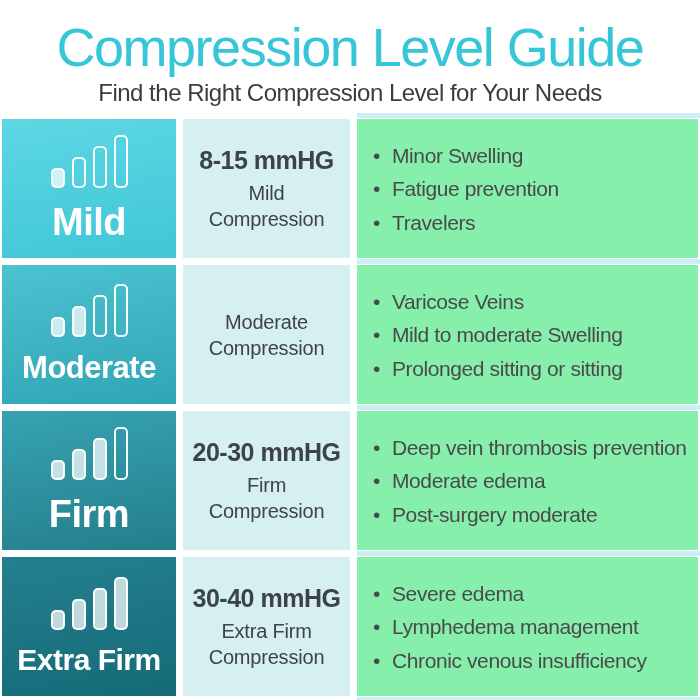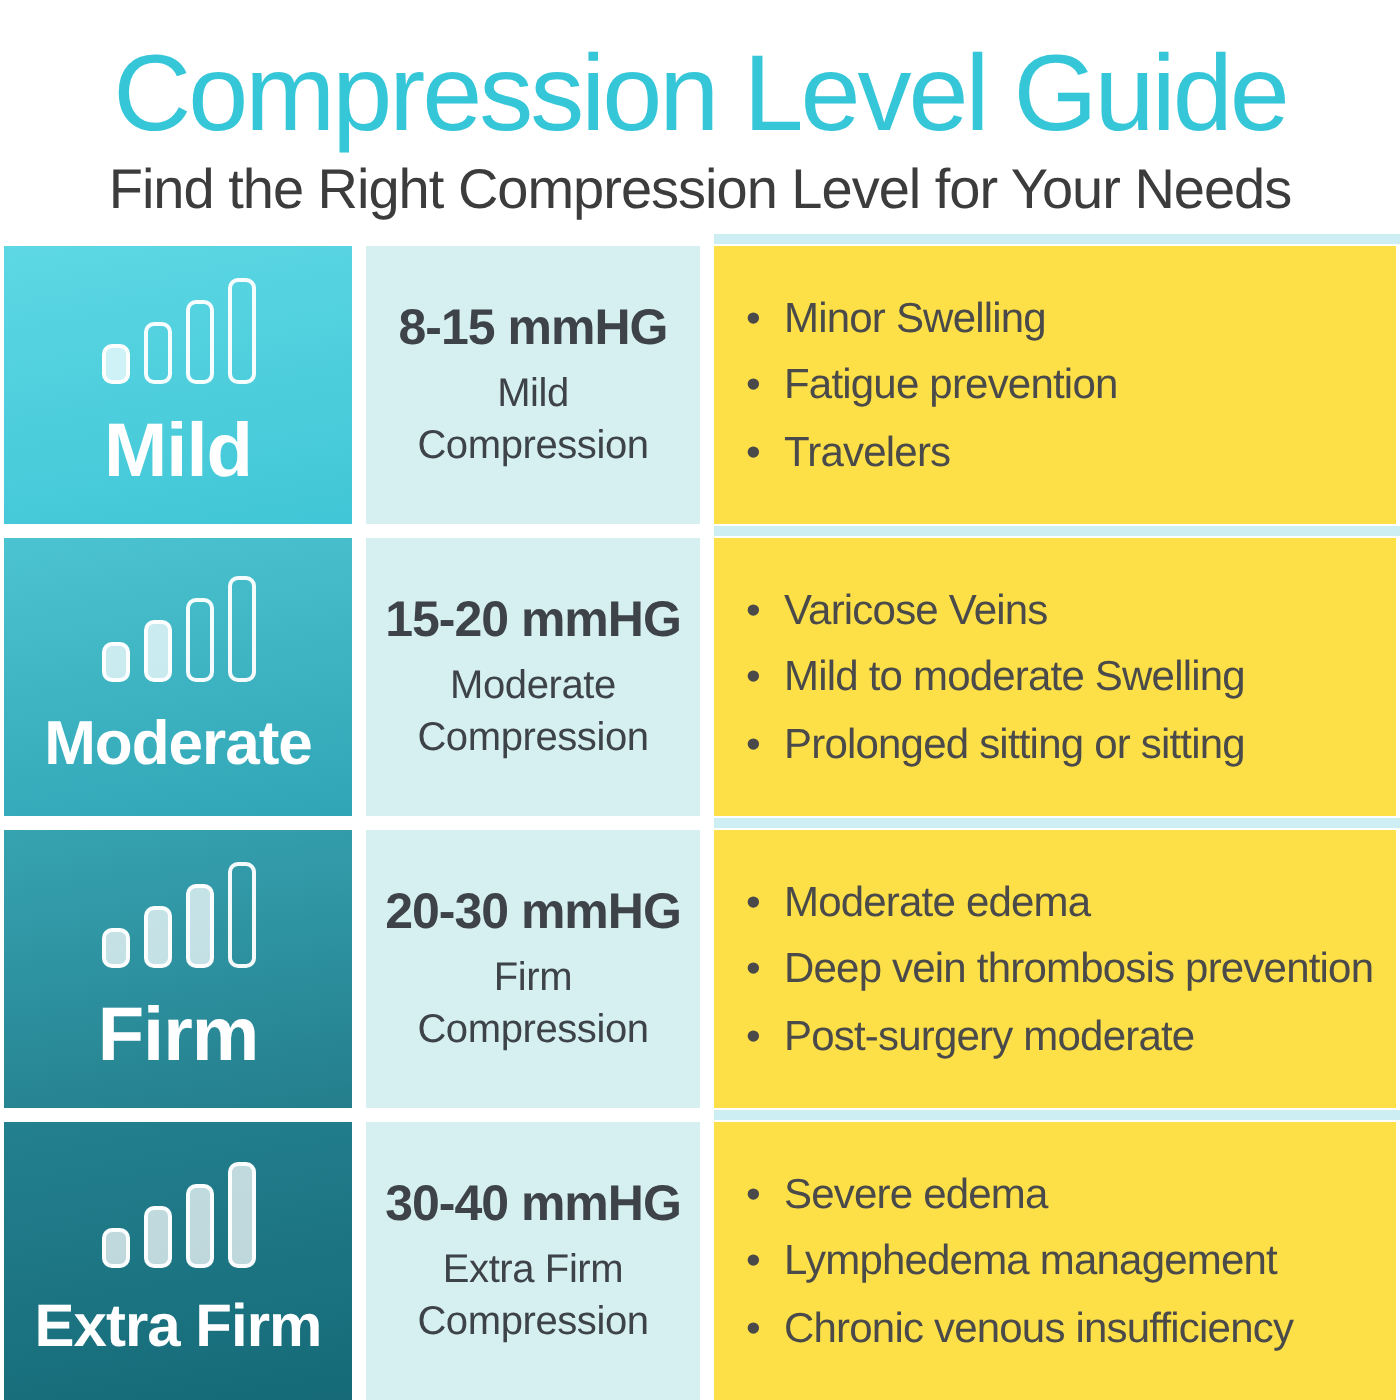--- a/index.html
+++ b/index.html
@@ -9,21 +9,21 @@
     font-family:"Liberation Sans", sans-serif;
   }
 
   
   .header { text-align:center; padding-top:17px; }
   .title {
     margin:0; font-size:54px; font-weight:400; letter-spacing:-1.5px;
     color:#35c6d8; line-height:1.12;
   }
   .subtitle {
-    font-size:28px; color:#3c3c3c; margin-top:2px; letter-spacing:-0.5px;
+    font-size:24px; color:#3c3c3c; margin-top:2px; letter-spacing:-0.5px;
   }
 
   
   .table { margin-top:12px; padding:0 2px; }
   .row {
     display:grid; grid-template-columns:174px 167px 1fr; column-gap:7px;
     height:139px; margin-bottom:7px;
   }
   .row:last-child { margin-bottom:0; }
 
@@ -53,21 +53,21 @@
 
   
   .mid {
     background:#d6f0f2; color:#3d4349; text-align:left;
     display:flex; flex-direction:column; align-items:center; justify-content:center;
   }
   .range { font-weight:bold; font-size:25px; letter-spacing:-0.5px; margin-bottom:5px; }
   .type  { font-size:20px; line-height:1.32; letter-spacing:-0.2px; }
 
   
-  .right { position:relative; background:#fde047; display:flex; align-items:center; }
+  .right { position:relative; background:#86efac; display:flex; align-items:center; }
   .right::before, .right::after {
     content:""; position:absolute; left:0; right:-2px; height:5px; background:#cdeef2;
   }
   .right::before { top:-6px; }
   .right::after  { bottom:-6px; }
 
   .uses { list-style:none; margin:0; padding:0 4px 0 16px; }
   .uses li {
     position:relative; padding-left:19px;
     font-size:21px; line-height:1.6; letter-spacing:-0.4px; color:#4a4a4a;
@@ -112,21 +112,20 @@
     <div class="left">
       <div class="bars">
           <div class="bar filled" style="height: 20px;"></div>
           <div class="bar filled" style="height: 31px;"></div>
           <div class="bar" style="height: 42px;"></div>
           <div class="bar" style="height: 53px;"></div>
         </div>
       <div class="lvl-label">Moderate</div>
     </div>
     <div class="mid">
-      <div class="range">15-20 mmHG</div>
       <div class="type">Moderate</div>
       <div class="type">Compression</div>
     </div>
     <div class="right">
       <ul class="uses">
         <li>Varicose Veins</li>
         <li>Mild to moderate Swelling</li>
         <li>Prolonged sitting or sitting</li>
       </ul>
     </div>
@@ -142,22 +141,22 @@
         </div>
       <div class="lvl-label">Firm</div>
     </div>
     <div class="mid">
       <div class="range">20-30 mmHG</div>
       <div class="type">Firm</div>
       <div class="type">Compression</div>
     </div>
     <div class="right">
       <ul class="uses">
+        <li>Deep vein thrombosis prevention</li>
         <li>Moderate edema</li>
-        <li>Deep vein thrombosis prevention</li>
         <li>Post-surgery moderate</li>
       </ul>
     </div>
   </div>
 
   <div class="row r4">
     <div class="left">
       <div class="bars">
           <div class="bar filled" style="height: 20px;"></div>
           <div class="bar filled" style="height: 31px;"></div>

